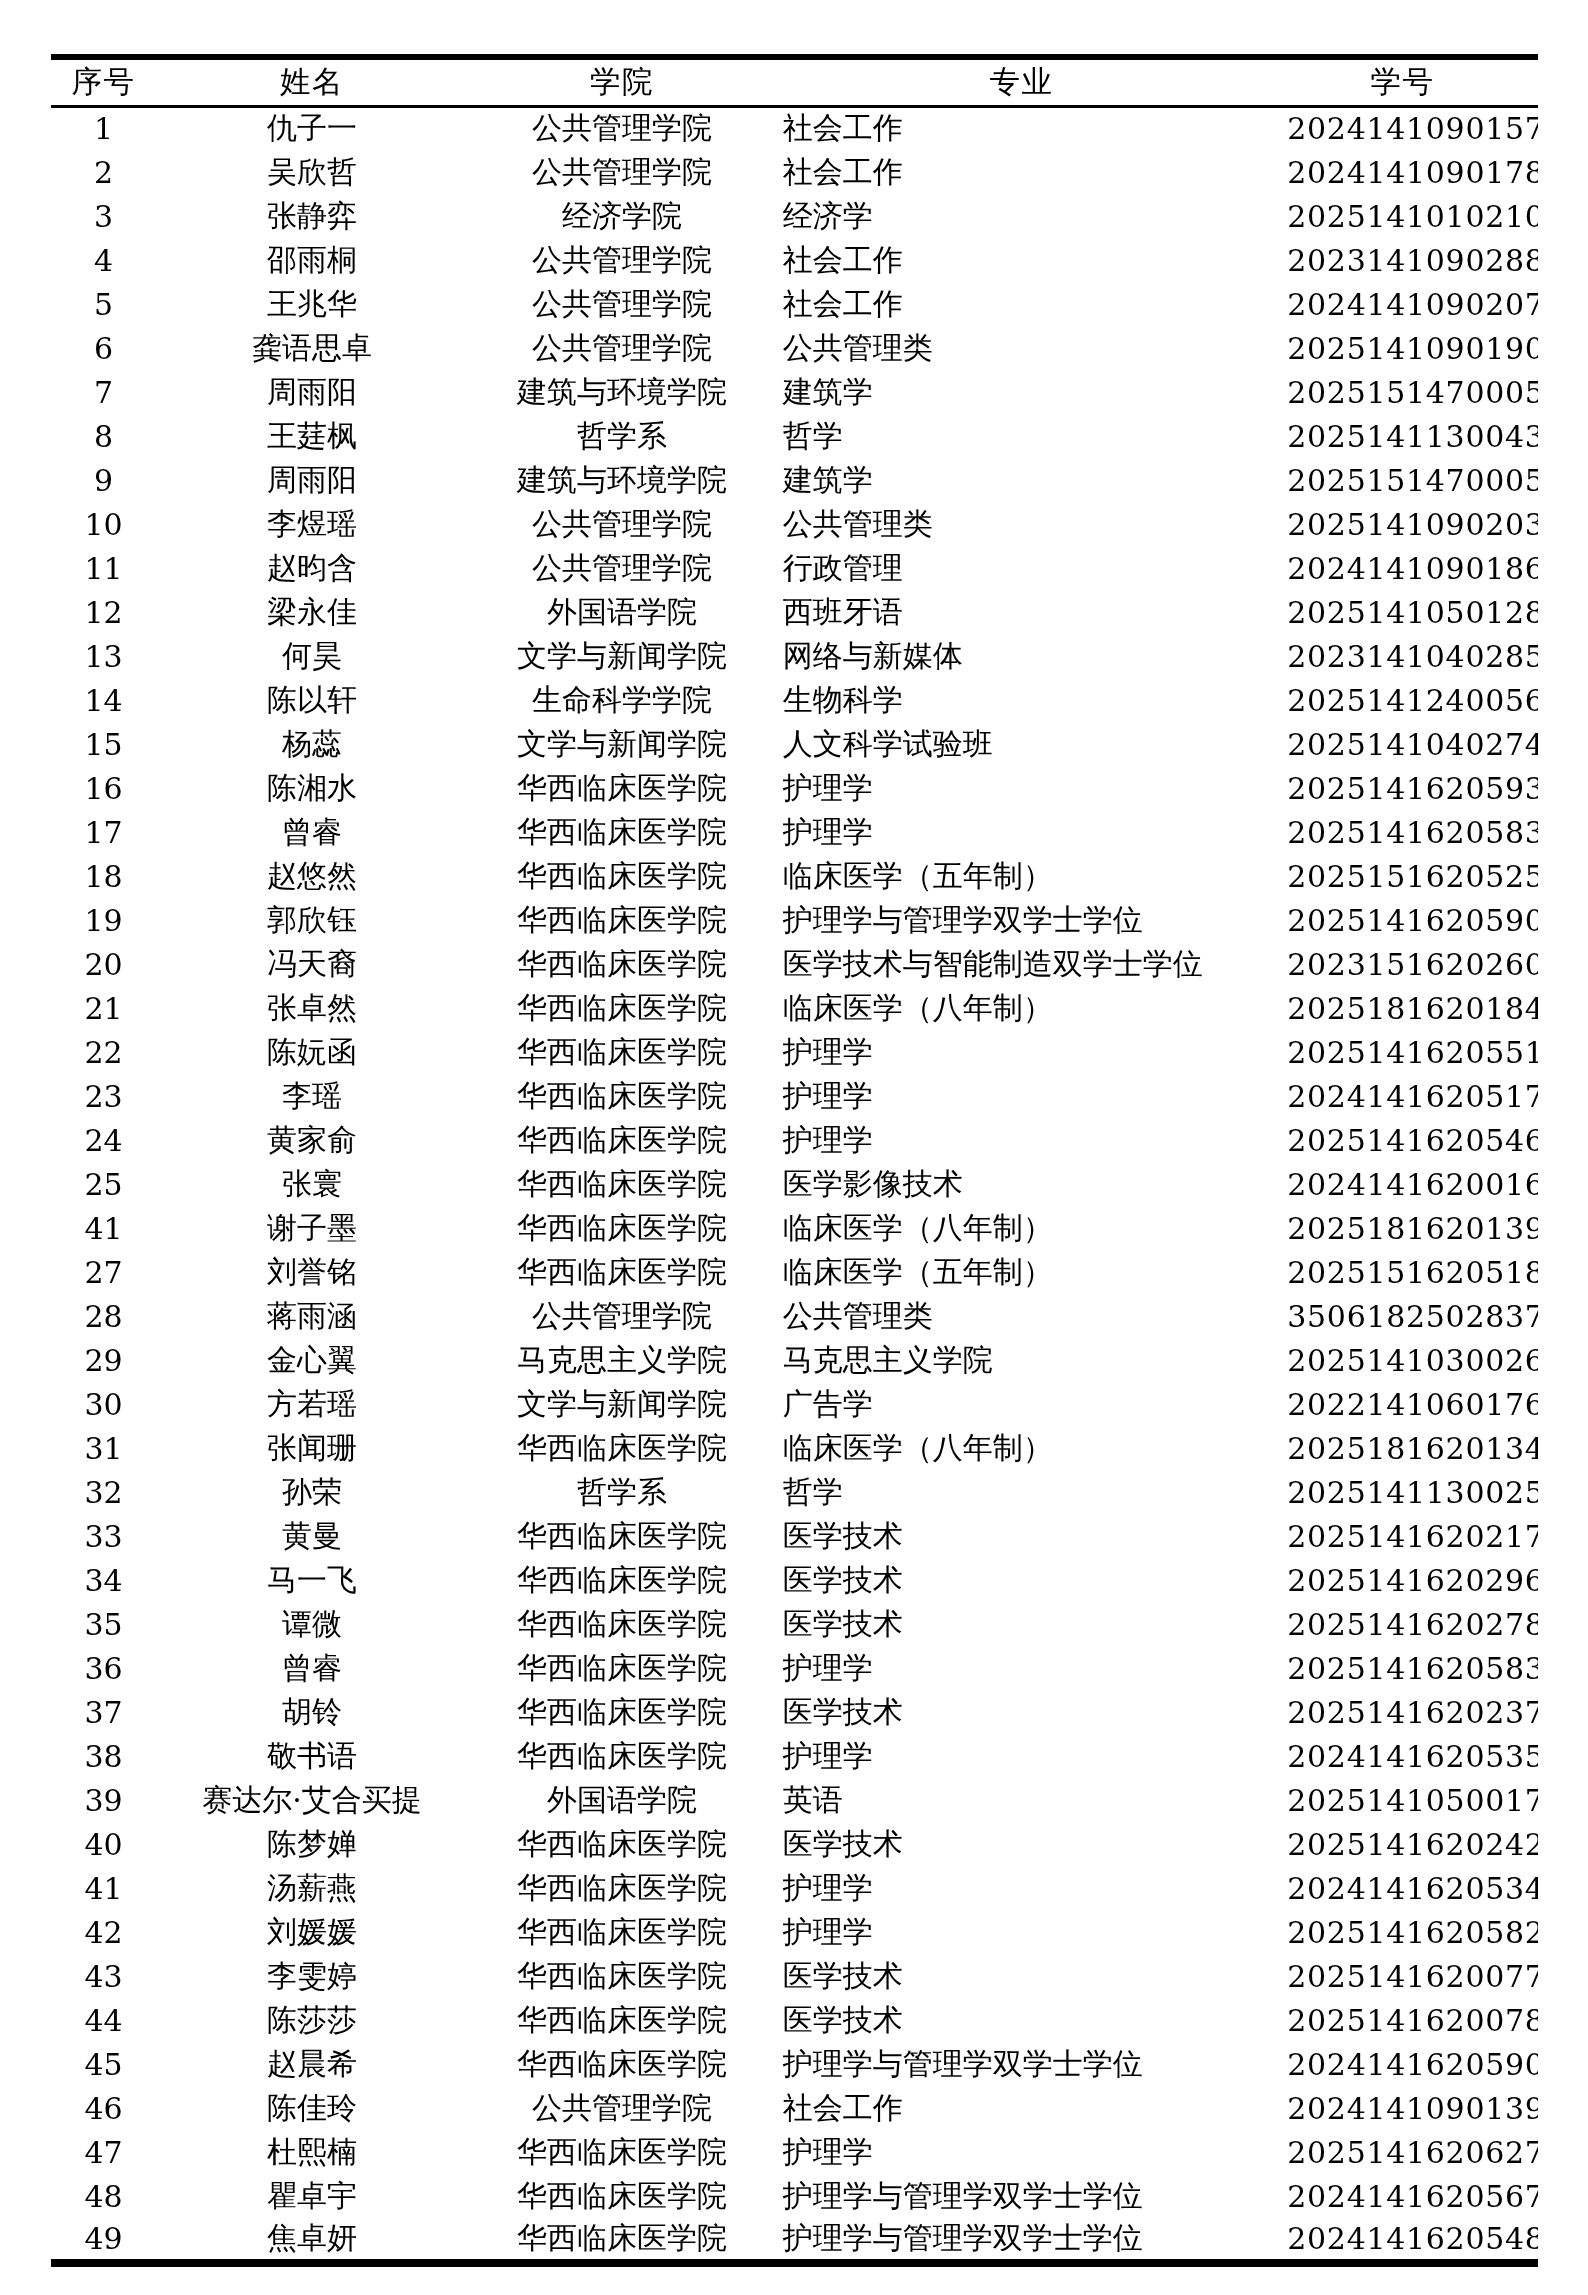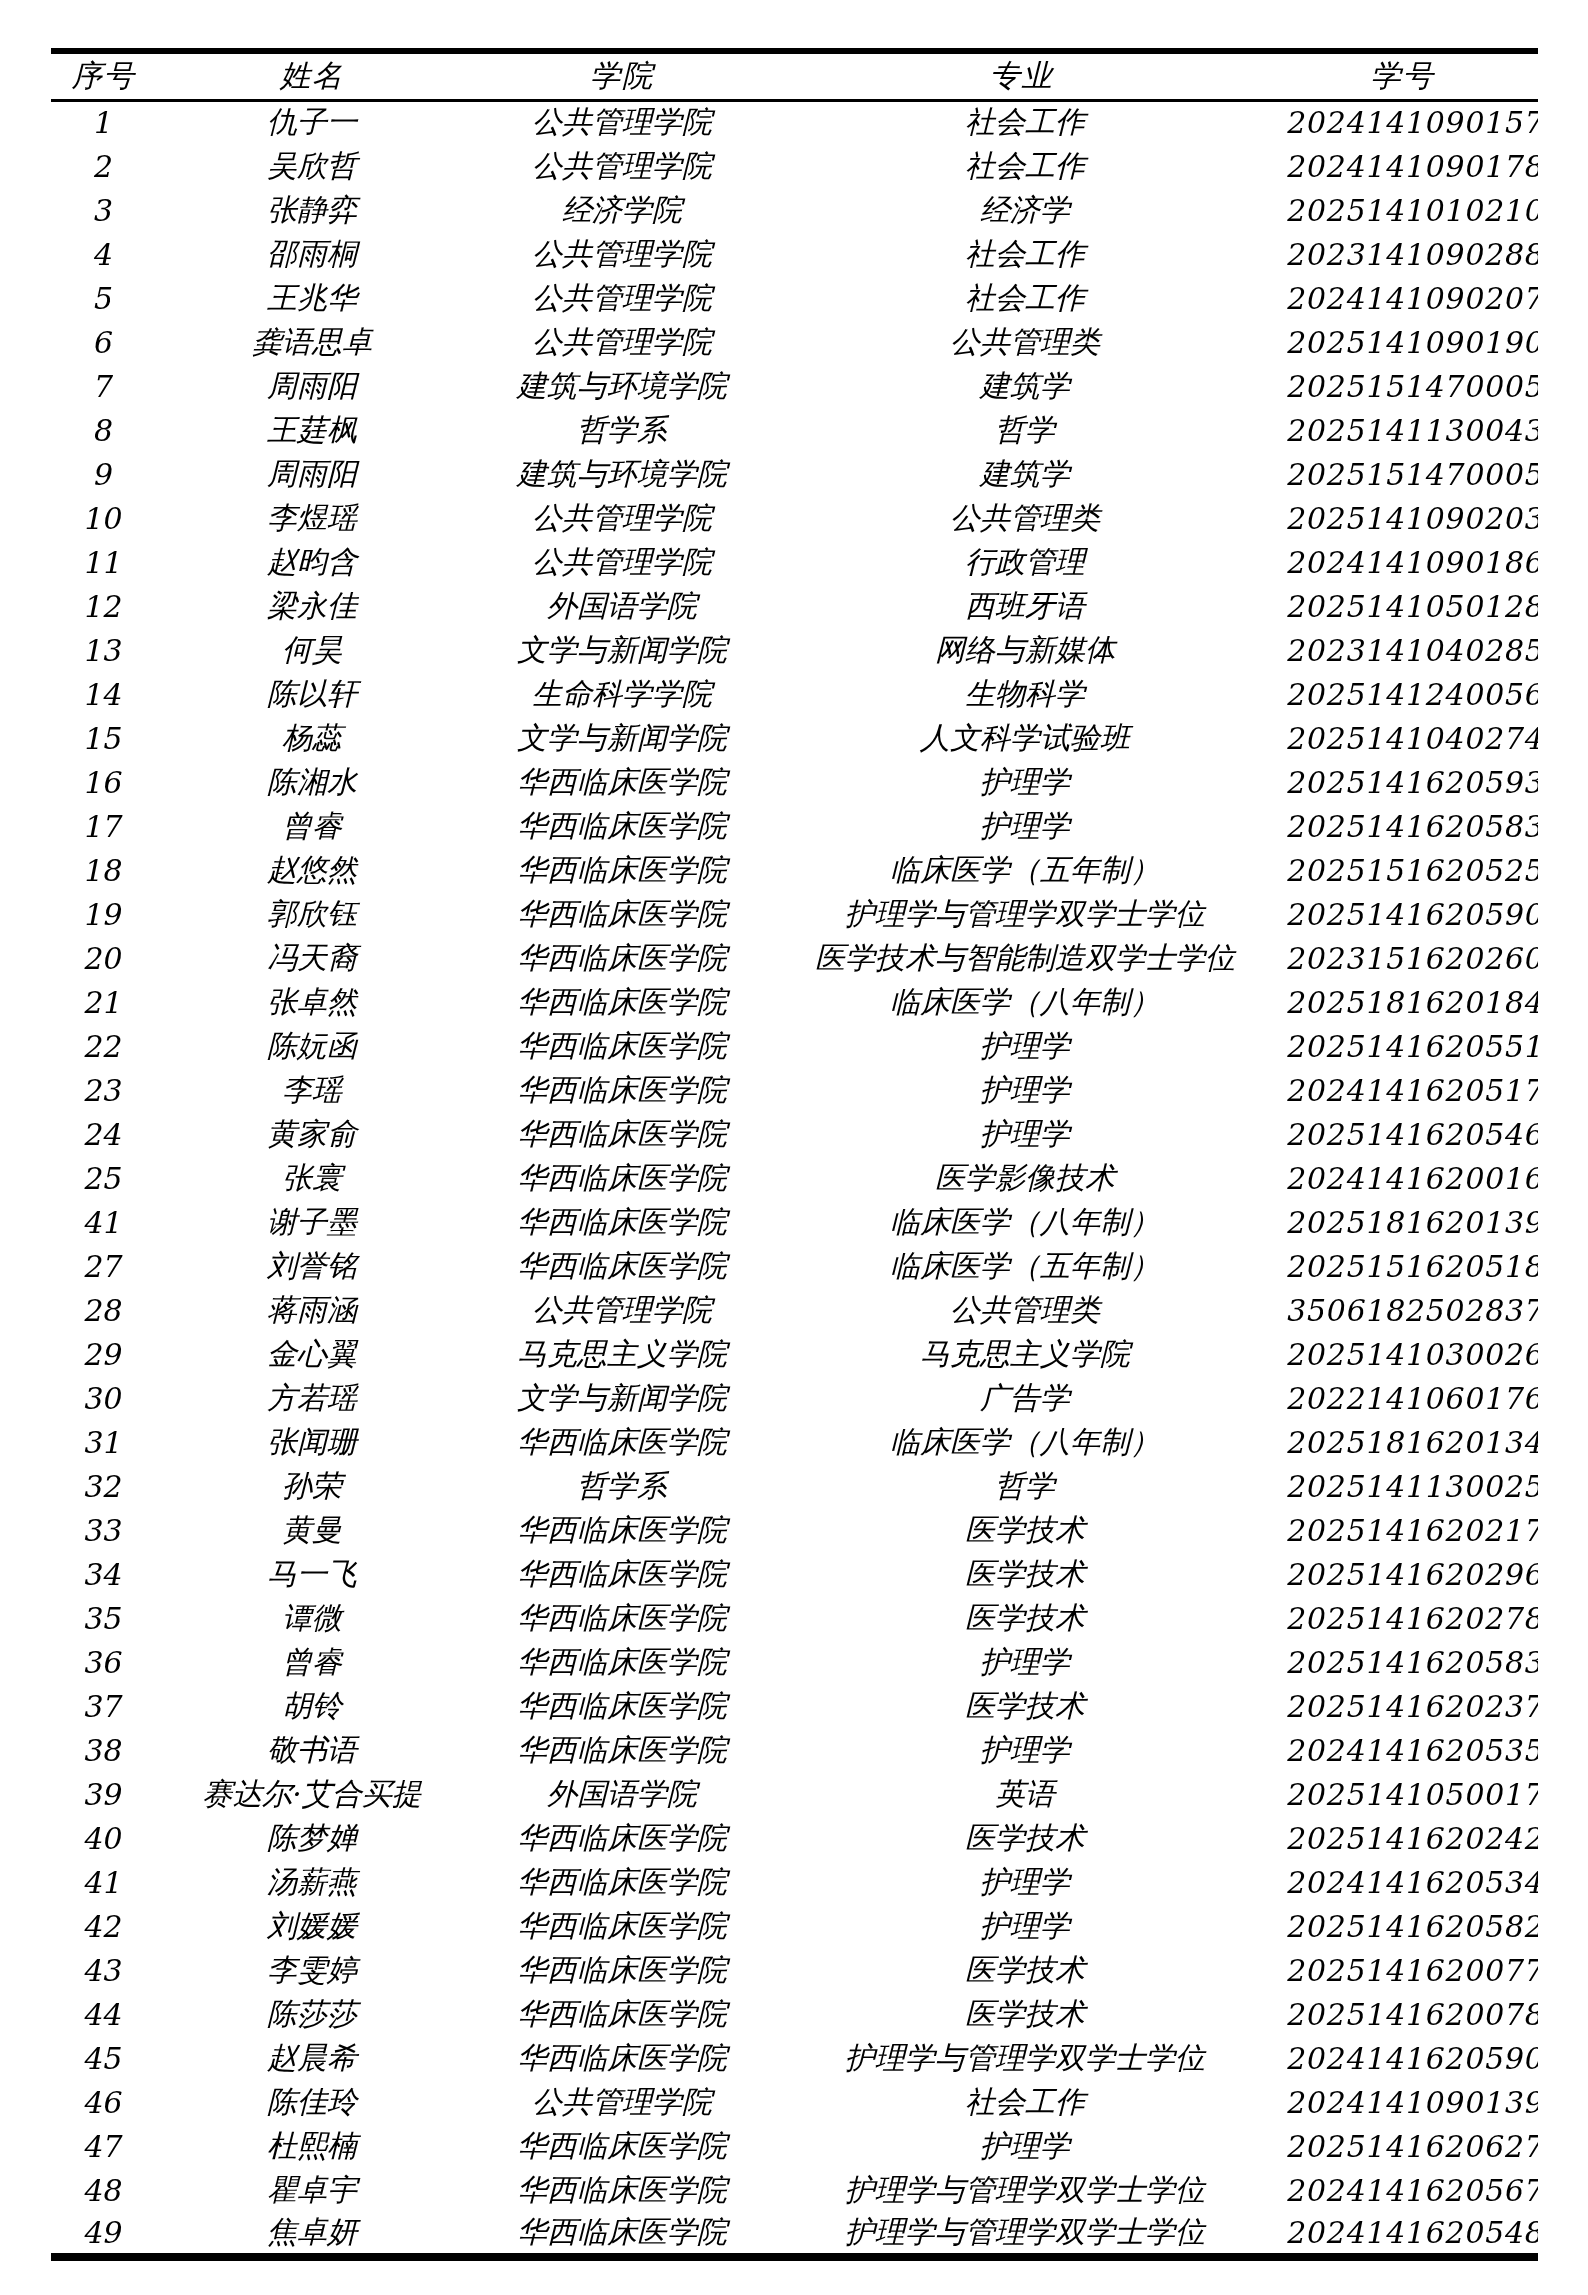--- a/index.html
+++ b/index.html
@@ -12,27 +12,26 @@
     width: 1588px;
     height: 2295px;
     background: #ffffff;
     color: #000000;
     font-family: "DejaVu Serif", serif;
     overflow: hidden;
   }
   table.roster {
     position: absolute;
     left: 51px;
-    top: 48px;
+    top: 54px;
     width: 1487px;
     border-collapse: collapse;
     table-layout: fixed;
     border-top: 6.1px solid #000000;
     border-bottom: 8.8px solid #000000;
-    font-style: italic;
   }
   col.c0 { width: 105px; }
   col.c1 { width: 312px; }
   col.c2 { width: 308px; }
   col.c3 { width: 491px; }
   col.c4 { width: 271px; }
 
   thead tr {
     height: 49px;
     border-bottom: 3.4px solid #000000;
@@ -50,21 +49,21 @@
   }
   td {
     font-size: 30px;
     vertical-align: middle;
     padding: 0;
     white-space: nowrap;
     overflow: hidden;
   }
   
   td:nth-child(1), td:nth-child(2), td:nth-child(3) { text-align: center; }
-  td:nth-child(4) { text-align: center; padding-left: 6.8px; }
+  td:nth-child(4) { text-align: left; padding-left: 6.8px; }
   td:nth-child(5) { text-align: right; padding-left: 20.3px; letter-spacing: 0.7px; }
 </style>
 </head>
 <body>
 
 <div class="page">
   <table class="roster">
     <colgroup>
       <col class="c0">
         <col class="c1">

